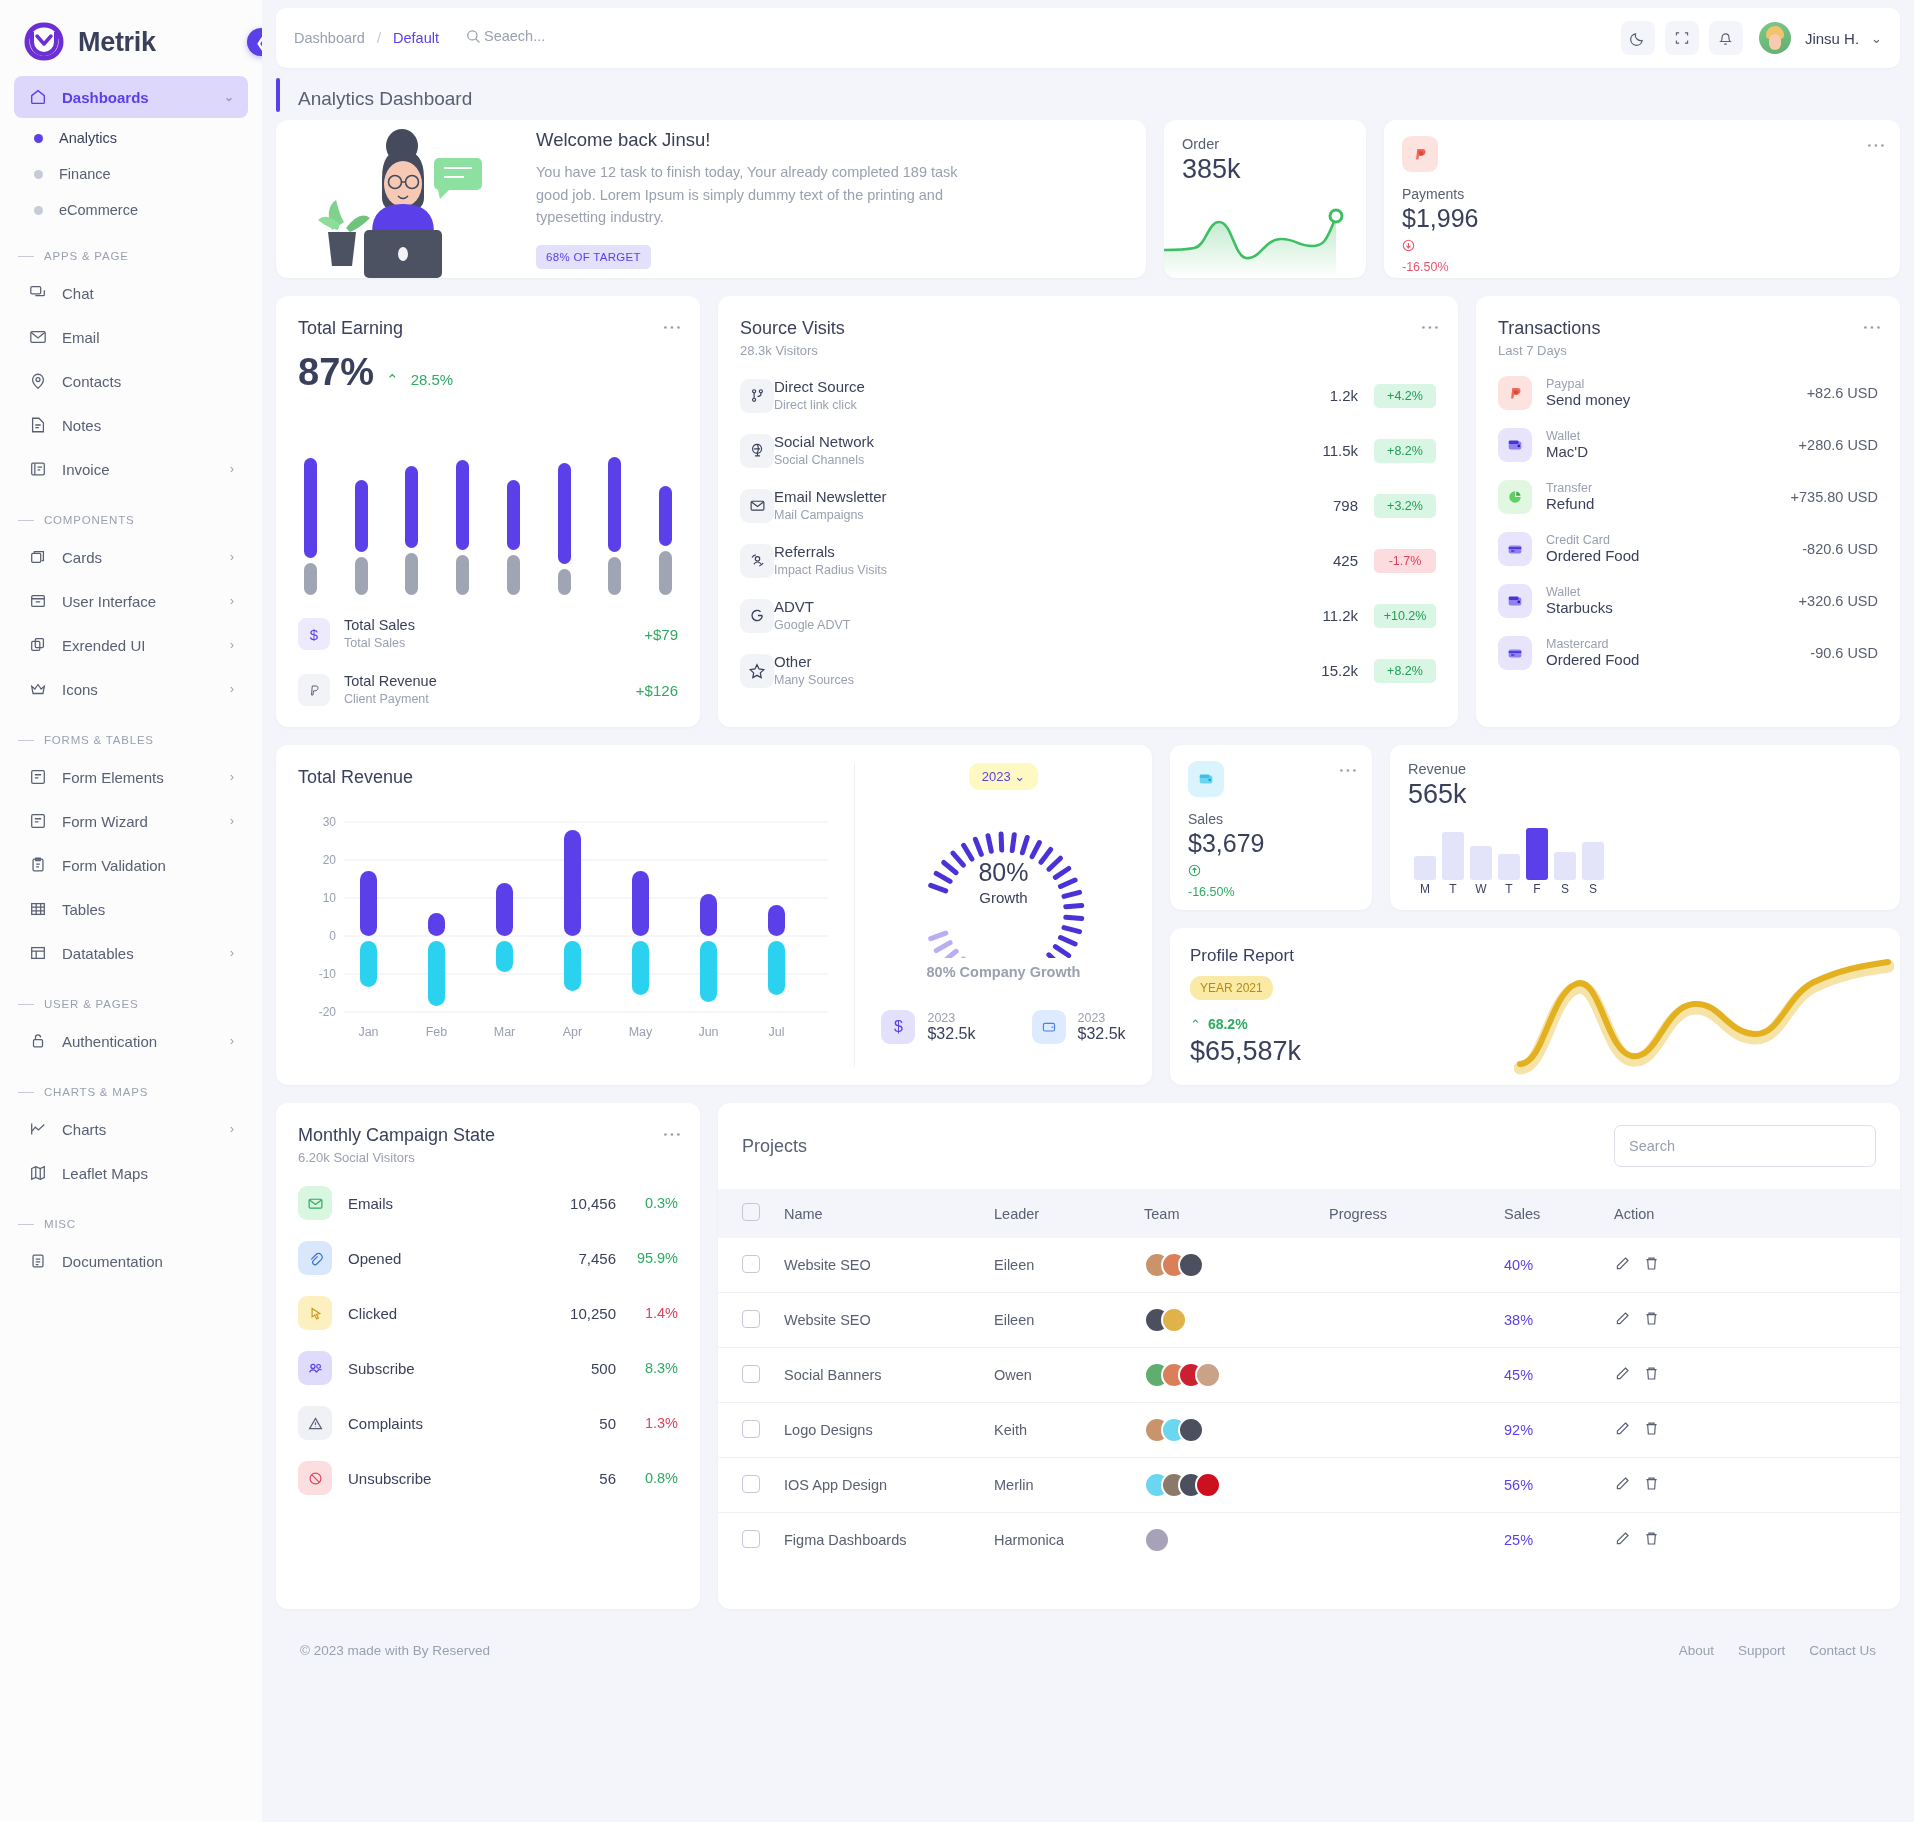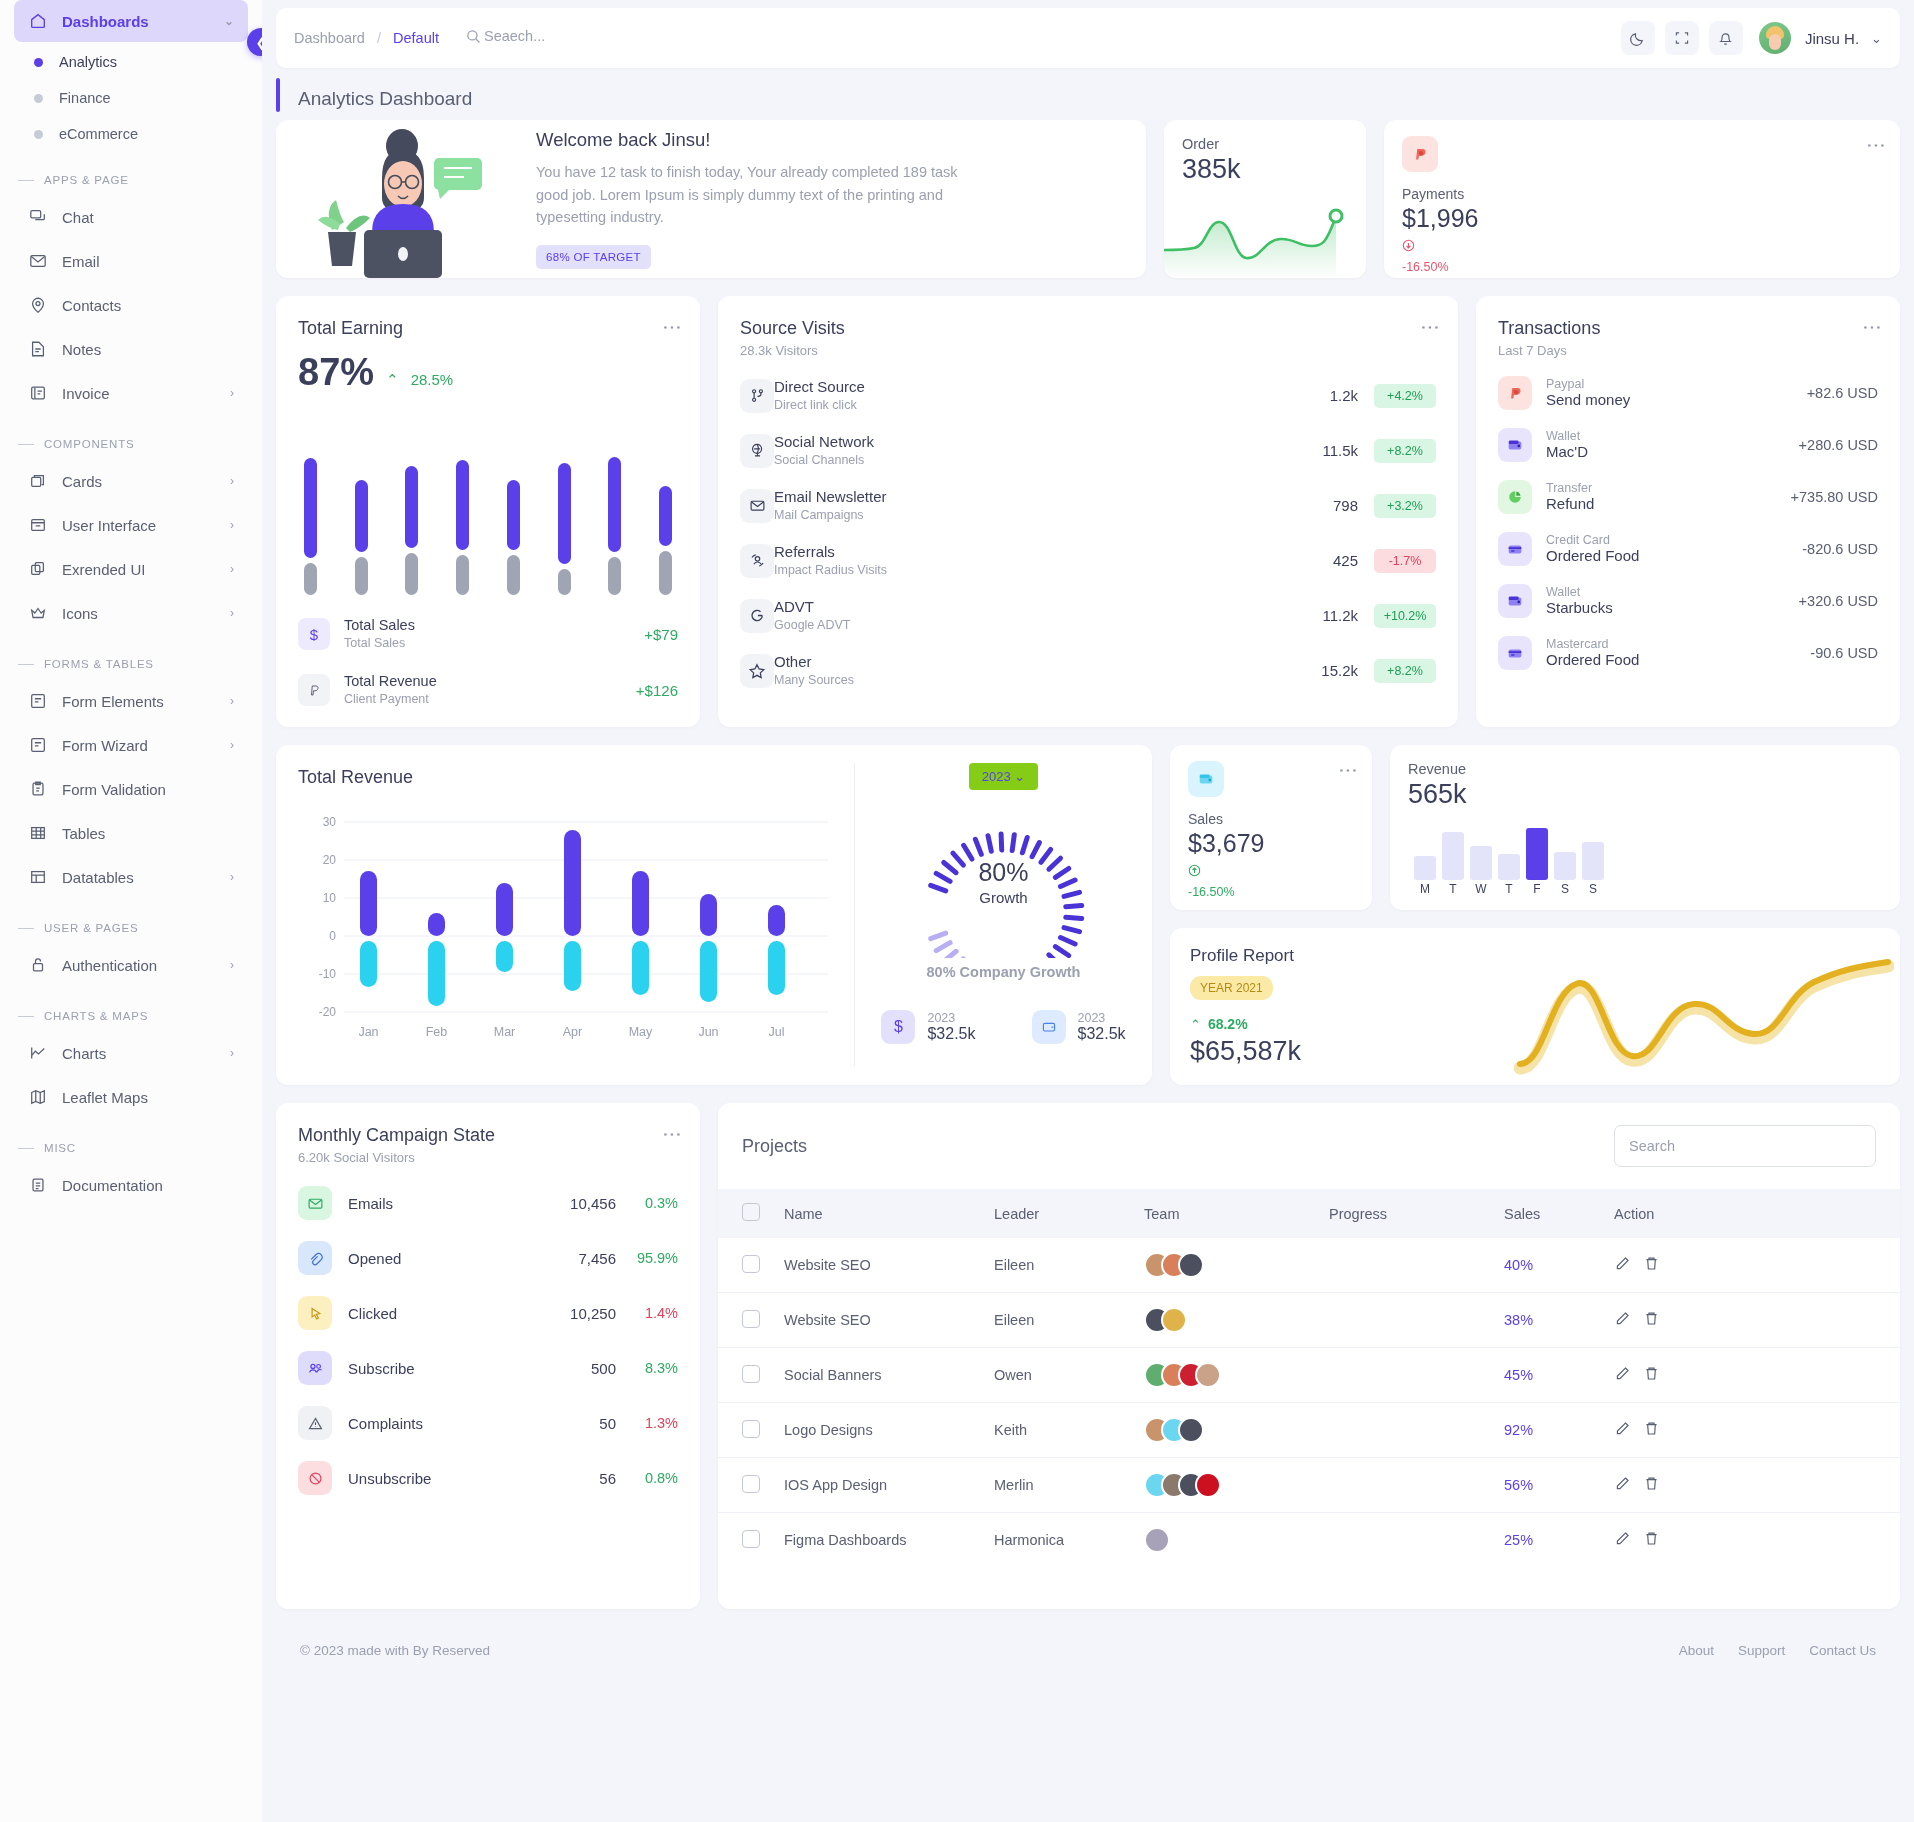--- a/index.html
+++ b/index.html
@@ -141,21 +141,21 @@
   .trans { flex: 0 0 424px; padding: 22px 22px 20px; }
   .tx-row { display:flex; align-items:center; gap: 14px; margin-top: 18px; }
   .tx-ico { width: 34px; height: 34px; border-radius: 9px; display:flex;align-items:center;justify-content:center;}
   .tx-n1 { font-size: 12.5px; color: #9aa0b0; }
   .tx-n2 { font-size: 15px; color: #3a3f5c; margin-top:1px;}
   .tx-amt { margin-left:auto; font-size: 14.5px; color: #5a6073; }
 
   
   .rev { flex: 0 0 578px; padding: 22px 22px 14px; }
   .growth { flex: 1; padding: 18px 22px 18px; display:flex; flex-direction:column; align-items:center;}
-  .yr-sel { background: #84cc16; color: #5b3fe8; font-size: 13px; padding: 6px 13px; border-radius: 4px; }
+  .yr-sel { background: #fef9c3; color: #5b3fe8; font-size: 13px; padding: 6px 13px; border-radius: 10px; }
   .gauge-wrap { position: relative; width: 200px; height: 130px; margin-top: 18px; }
   .gauge-center { position:absolute; left:0; right:0; top: 50px; text-align:center; }
   .gauge-center .p { font-size: 25px; color: #3a3f5c; }
   .gauge-center .g { font-size: 15px; color: #3a3f5c; margin-top:2px;}
   .growth-cap { font-size: 14.5px; color: #9aa0b0; margin-top: 26px; font-weight:bold;}
   .growth-foot { display:flex; gap: 56px; margin-top: 30px; }
   .gf { display:flex; align-items:center; gap: 12px; }
   .gf .sq-ico { width: 34px; height: 34px; border-radius: 9px; background: #e3e0fb; color:#5b3fe8; }
   .gf .y { font-size: 12.5px; color: #9aa0b0; }
   .gf .v { font-size: 16px; color: #3a3f5c; }
@@ -193,20 +193,31 @@
 
   .footer { display:flex; align-items:center; padding: 16px 24px 10px; font-size: 13.5px; color: #9aa0b0; }
   .footer .links { margin-left:auto; display:flex; gap: 24px; }
 </style>
 </head>
 <body>
 
 <div class="app">
 
   <aside class="sidebar">
+    <div class="brand">
+      <span class="brand-logo">
+        <svg viewBox="0 0 40 40" width="40" height="40">
+          <path d="M20 3 C10 3 3 10 3 20 C3 29 10 36 20 36 C30 36 37 29 37 20 C37 10 30 3 20 3 Z" fill="none" stroke="#6b2fd4" stroke-width="5"></path>
+          <path d="M6 12 L6 20 A14 14 0 0 0 34 20 L34 12" fill="#fff"></path>
+          <path d="M8 10 L8 20 A12 12 0 0 0 32 20 L32 10" fill="none" stroke="#6b2fd4" stroke-width="4"></path>
+          <path d="M13 14 L20 22 L27 14" fill="none" stroke="#6b2fd4" stroke-width="3.5" stroke-linecap="round" stroke-linejoin="round"></path>
+        </svg>
+      </span>
+      <span class="brand-name">Metrik</span>
+    </div>
     <div class="collapse-btn">
       <span>❮</span>
     </div>
 
     <nav class="nav">
       <div class="nav-item active">
         <span class="ico">
           <svg viewBox="0 0 20 20" width="18" height="18" fill="none" stroke="#5b3fe8" stroke-width="1.5">
               <path d="M3 8.5L10 3l7 5.5V16a1 1 0 0 1-1 1H4a1 1 0 0 1-1-1V8.5z"></path>
             </svg>

